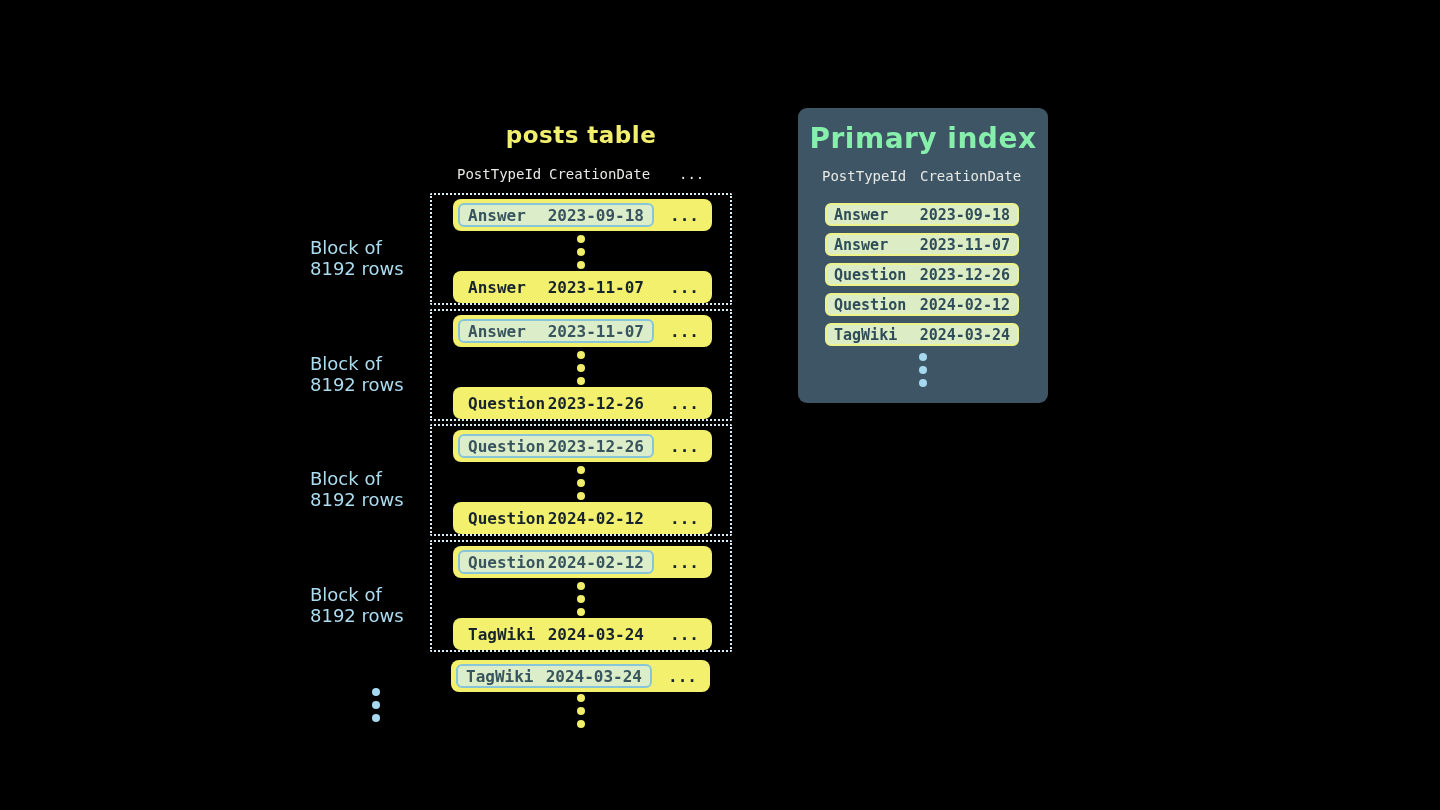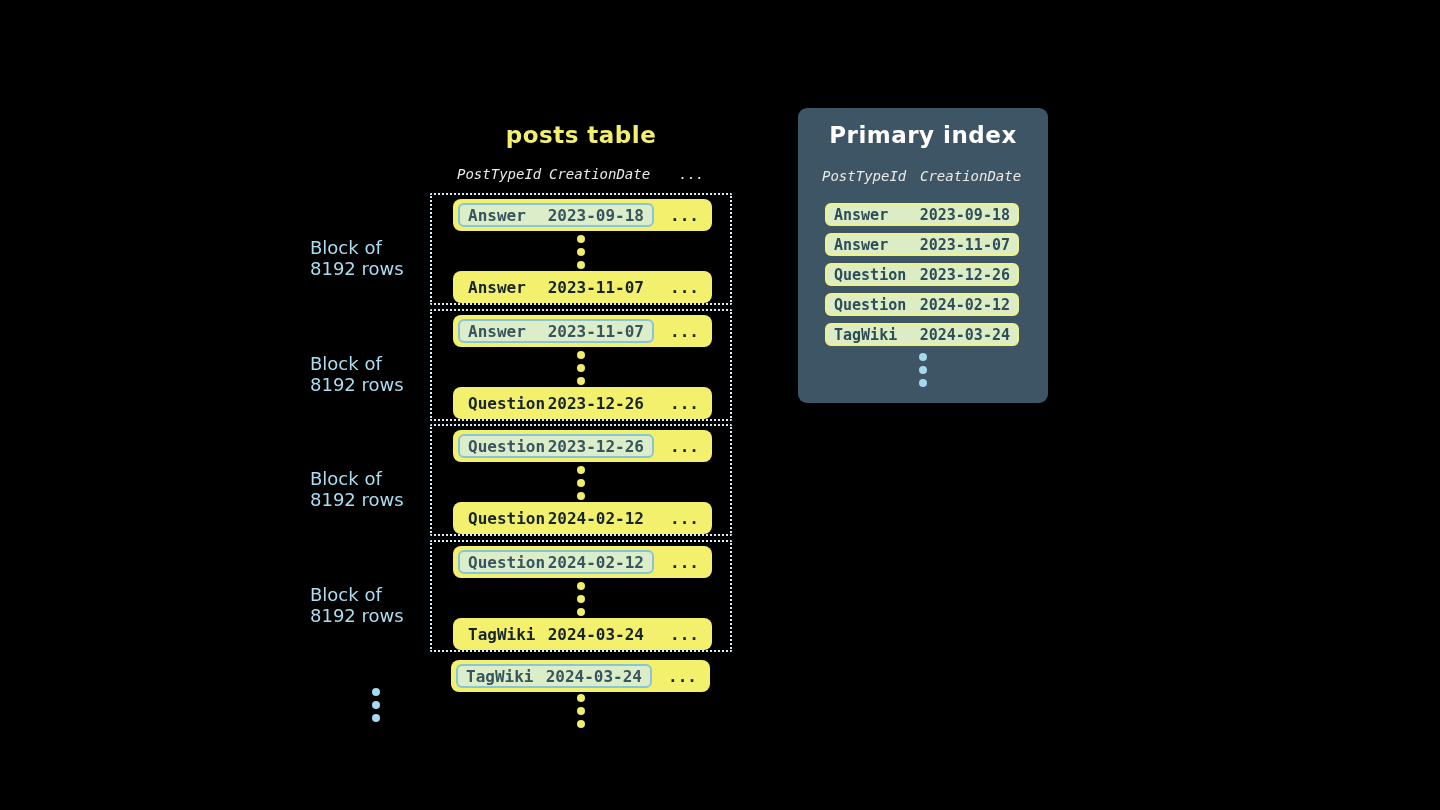--- a/index.html
+++ b/index.html
@@ -14,21 +14,21 @@
   }
 
   
   .posts-title {
     position: absolute; left: 430px; top: 122px; width: 302px;
     text-align: center; color: #f2ef6e; font-size: 23px; font-weight: 600;
     letter-spacing: 0.5px;
   }
   .thead {
     position: absolute; color: #e9eae6;
-    font-family: "DejaVu Sans Mono", monospace; font-size: 14px; font-style: italic;
+    font-family: "DejaVu Sans Mono", monospace; font-size: 14px;
   }
   .ph1 { left: 457px; top: 166px; }
   .ph2 { left: 549px; top: 166px; }
   .ph3 { left: 679px; top: 166px; }
 
   .block {
     position: absolute; left: 430px; width: 298px; height: 108px;
     border: 2px dotted #d8edf5; border-radius: 2px;
   }
   .b1 { top: 193px; } .b2 { top: 309px; } .b3 { top: 424px; } .b4 { top: 540px; }
@@ -71,21 +71,21 @@
   }
   .bl1 { top: 237px; } .bl2 { top: 353px; } .bl3 { top: 468px; } .bl4 { top: 584px; }
 
   
   .panel {
     position: absolute; left: 798px; top: 108px; width: 250px; height: 295px;
     background: #3e5565; border-radius: 9px;
   }
   .panel-title {
     position: absolute; top: 14px; left: 0; width: 250px; text-align: center;
-    color: #ffffff; font-size: 23px; font-weight: 600; letter-spacing: 0.5px;
+    color: #86efac; font-size: 28px; font-weight: 600; letter-spacing: 0.5px;
   }
   .panel .thead { color: #e9eae6; }
   .panel .iph1 { position: absolute; left: 24px;  top: 60px; }
   .panel .iph2 { position: absolute; left: 122px; top: 60px; }
   .ipill {
     position: absolute; left: 27px; width: 194px; height: 23px;
     background: #dcedc6; border: 2px solid #edf289; border-radius: 6px;
     box-sizing: border-box;
     display: flex; align-items: center; justify-content: space-between;
     padding: 0 7px;

